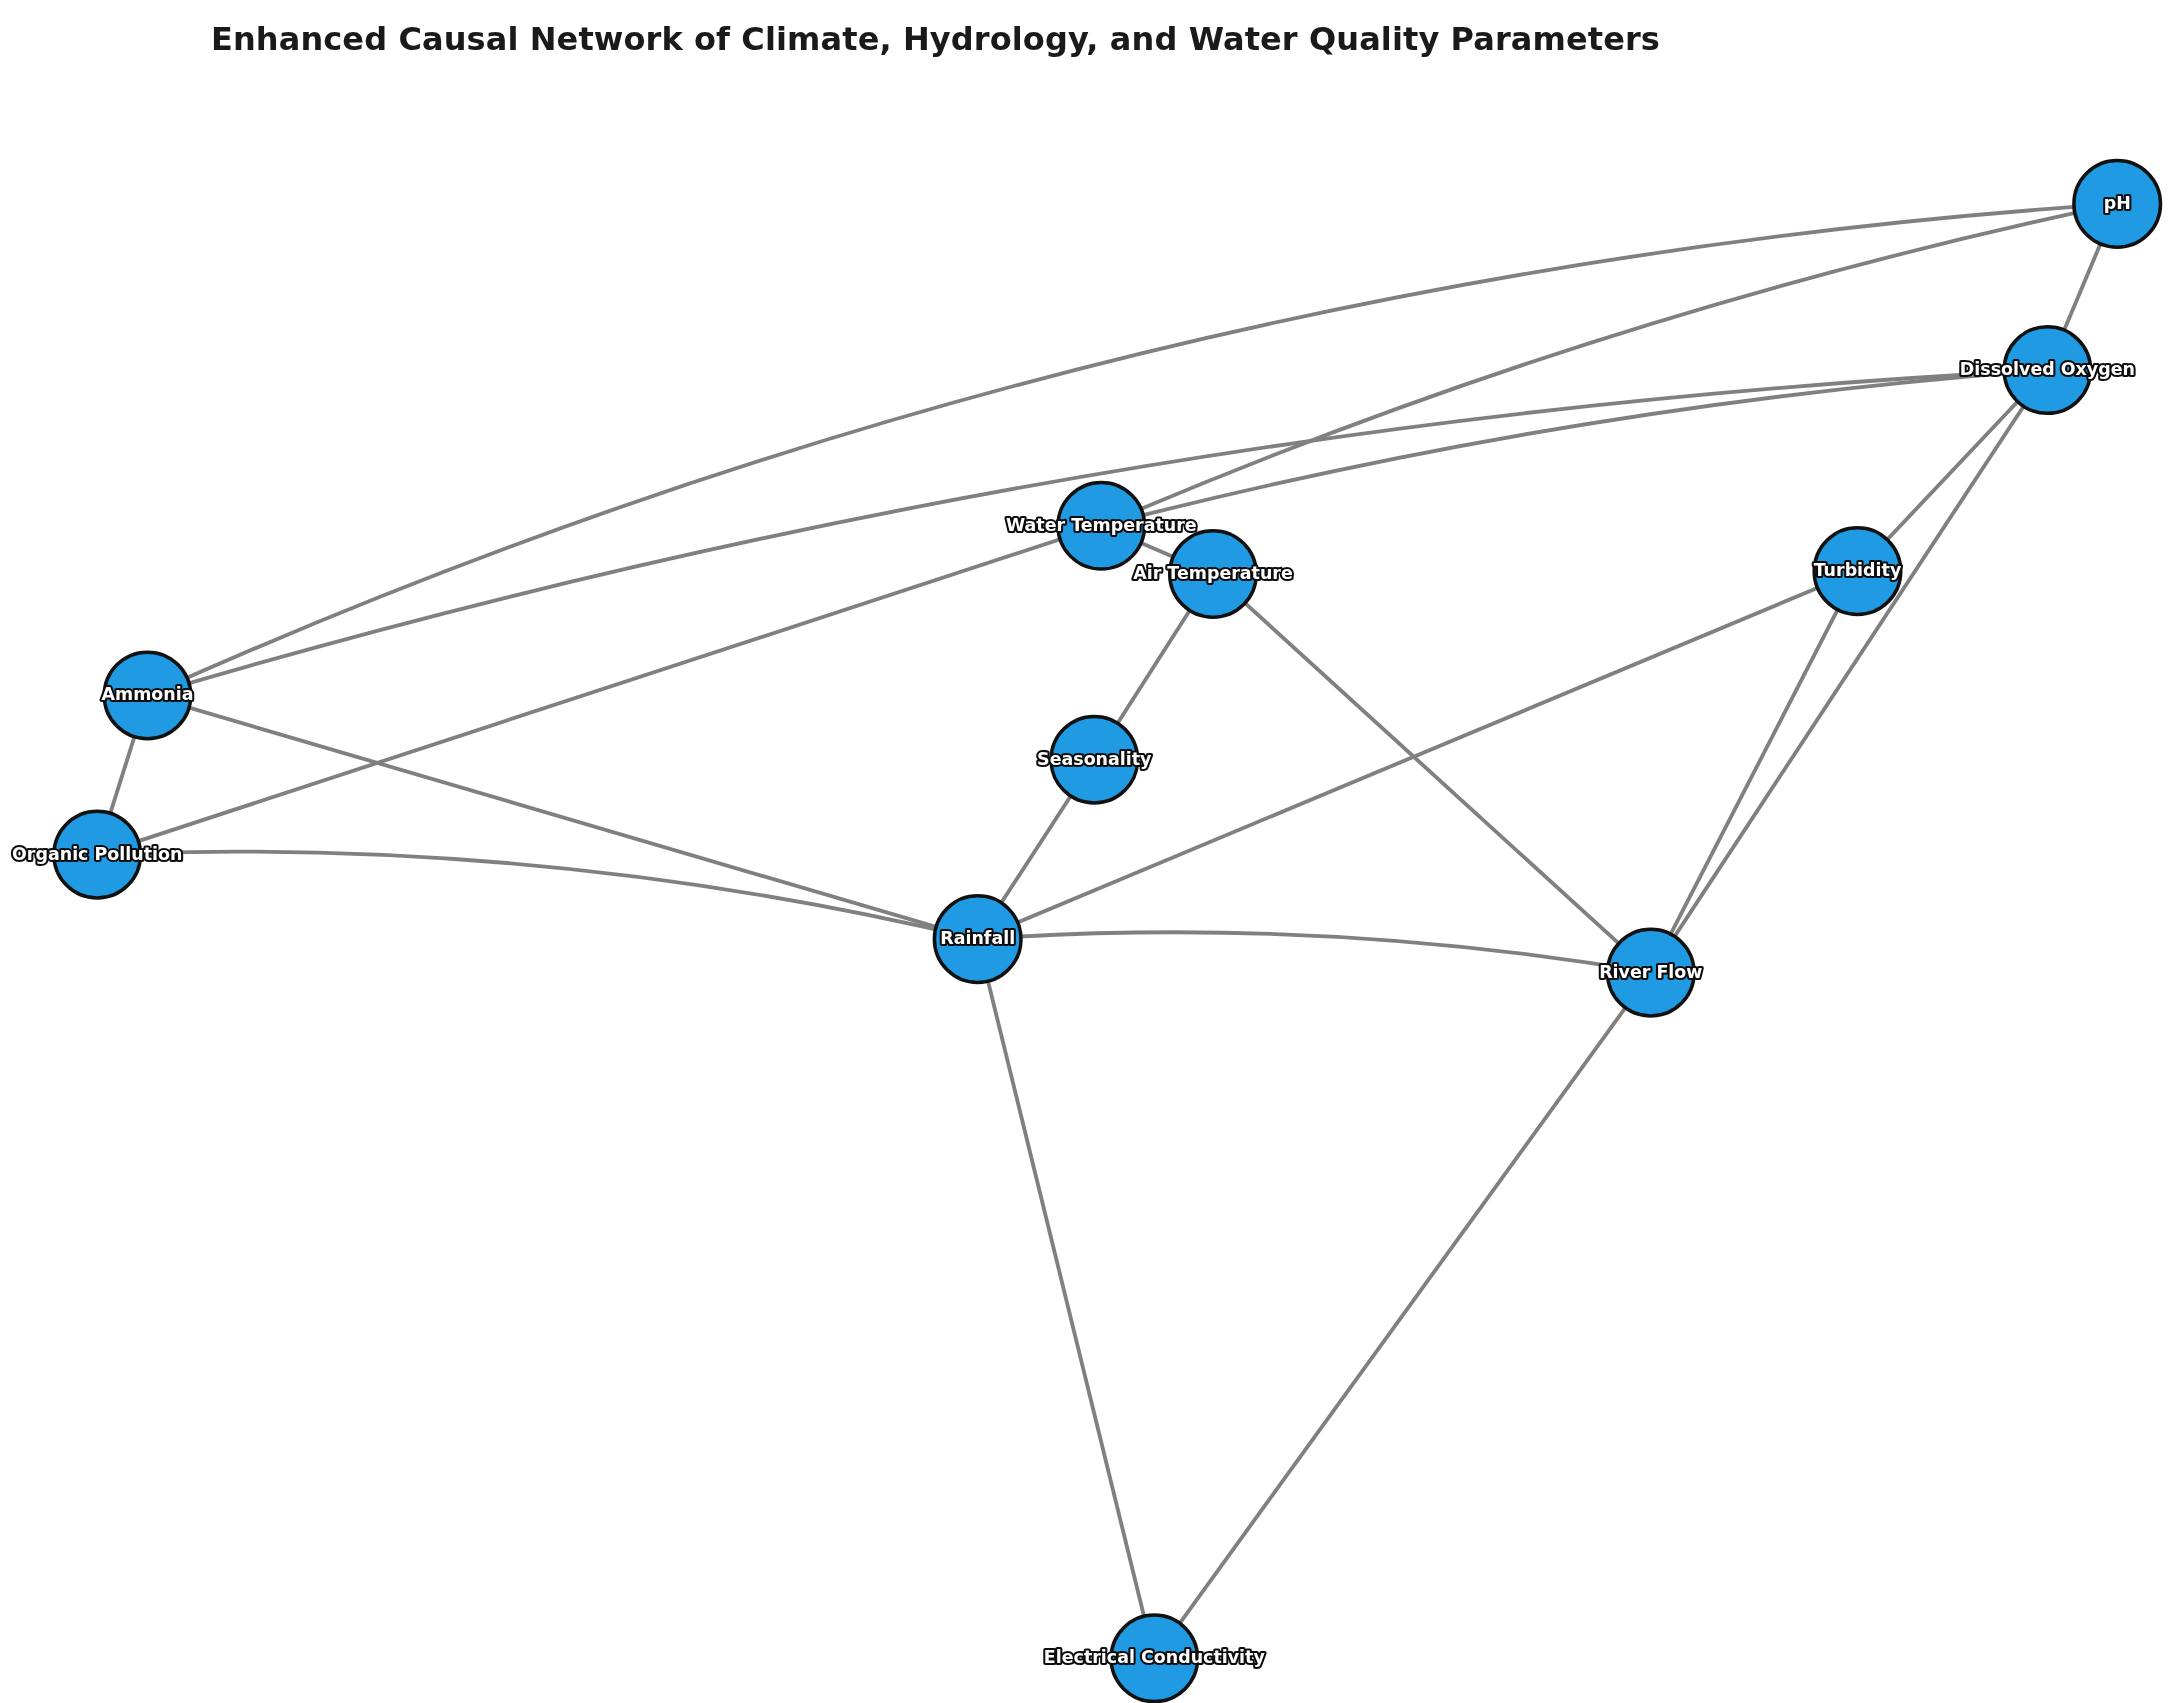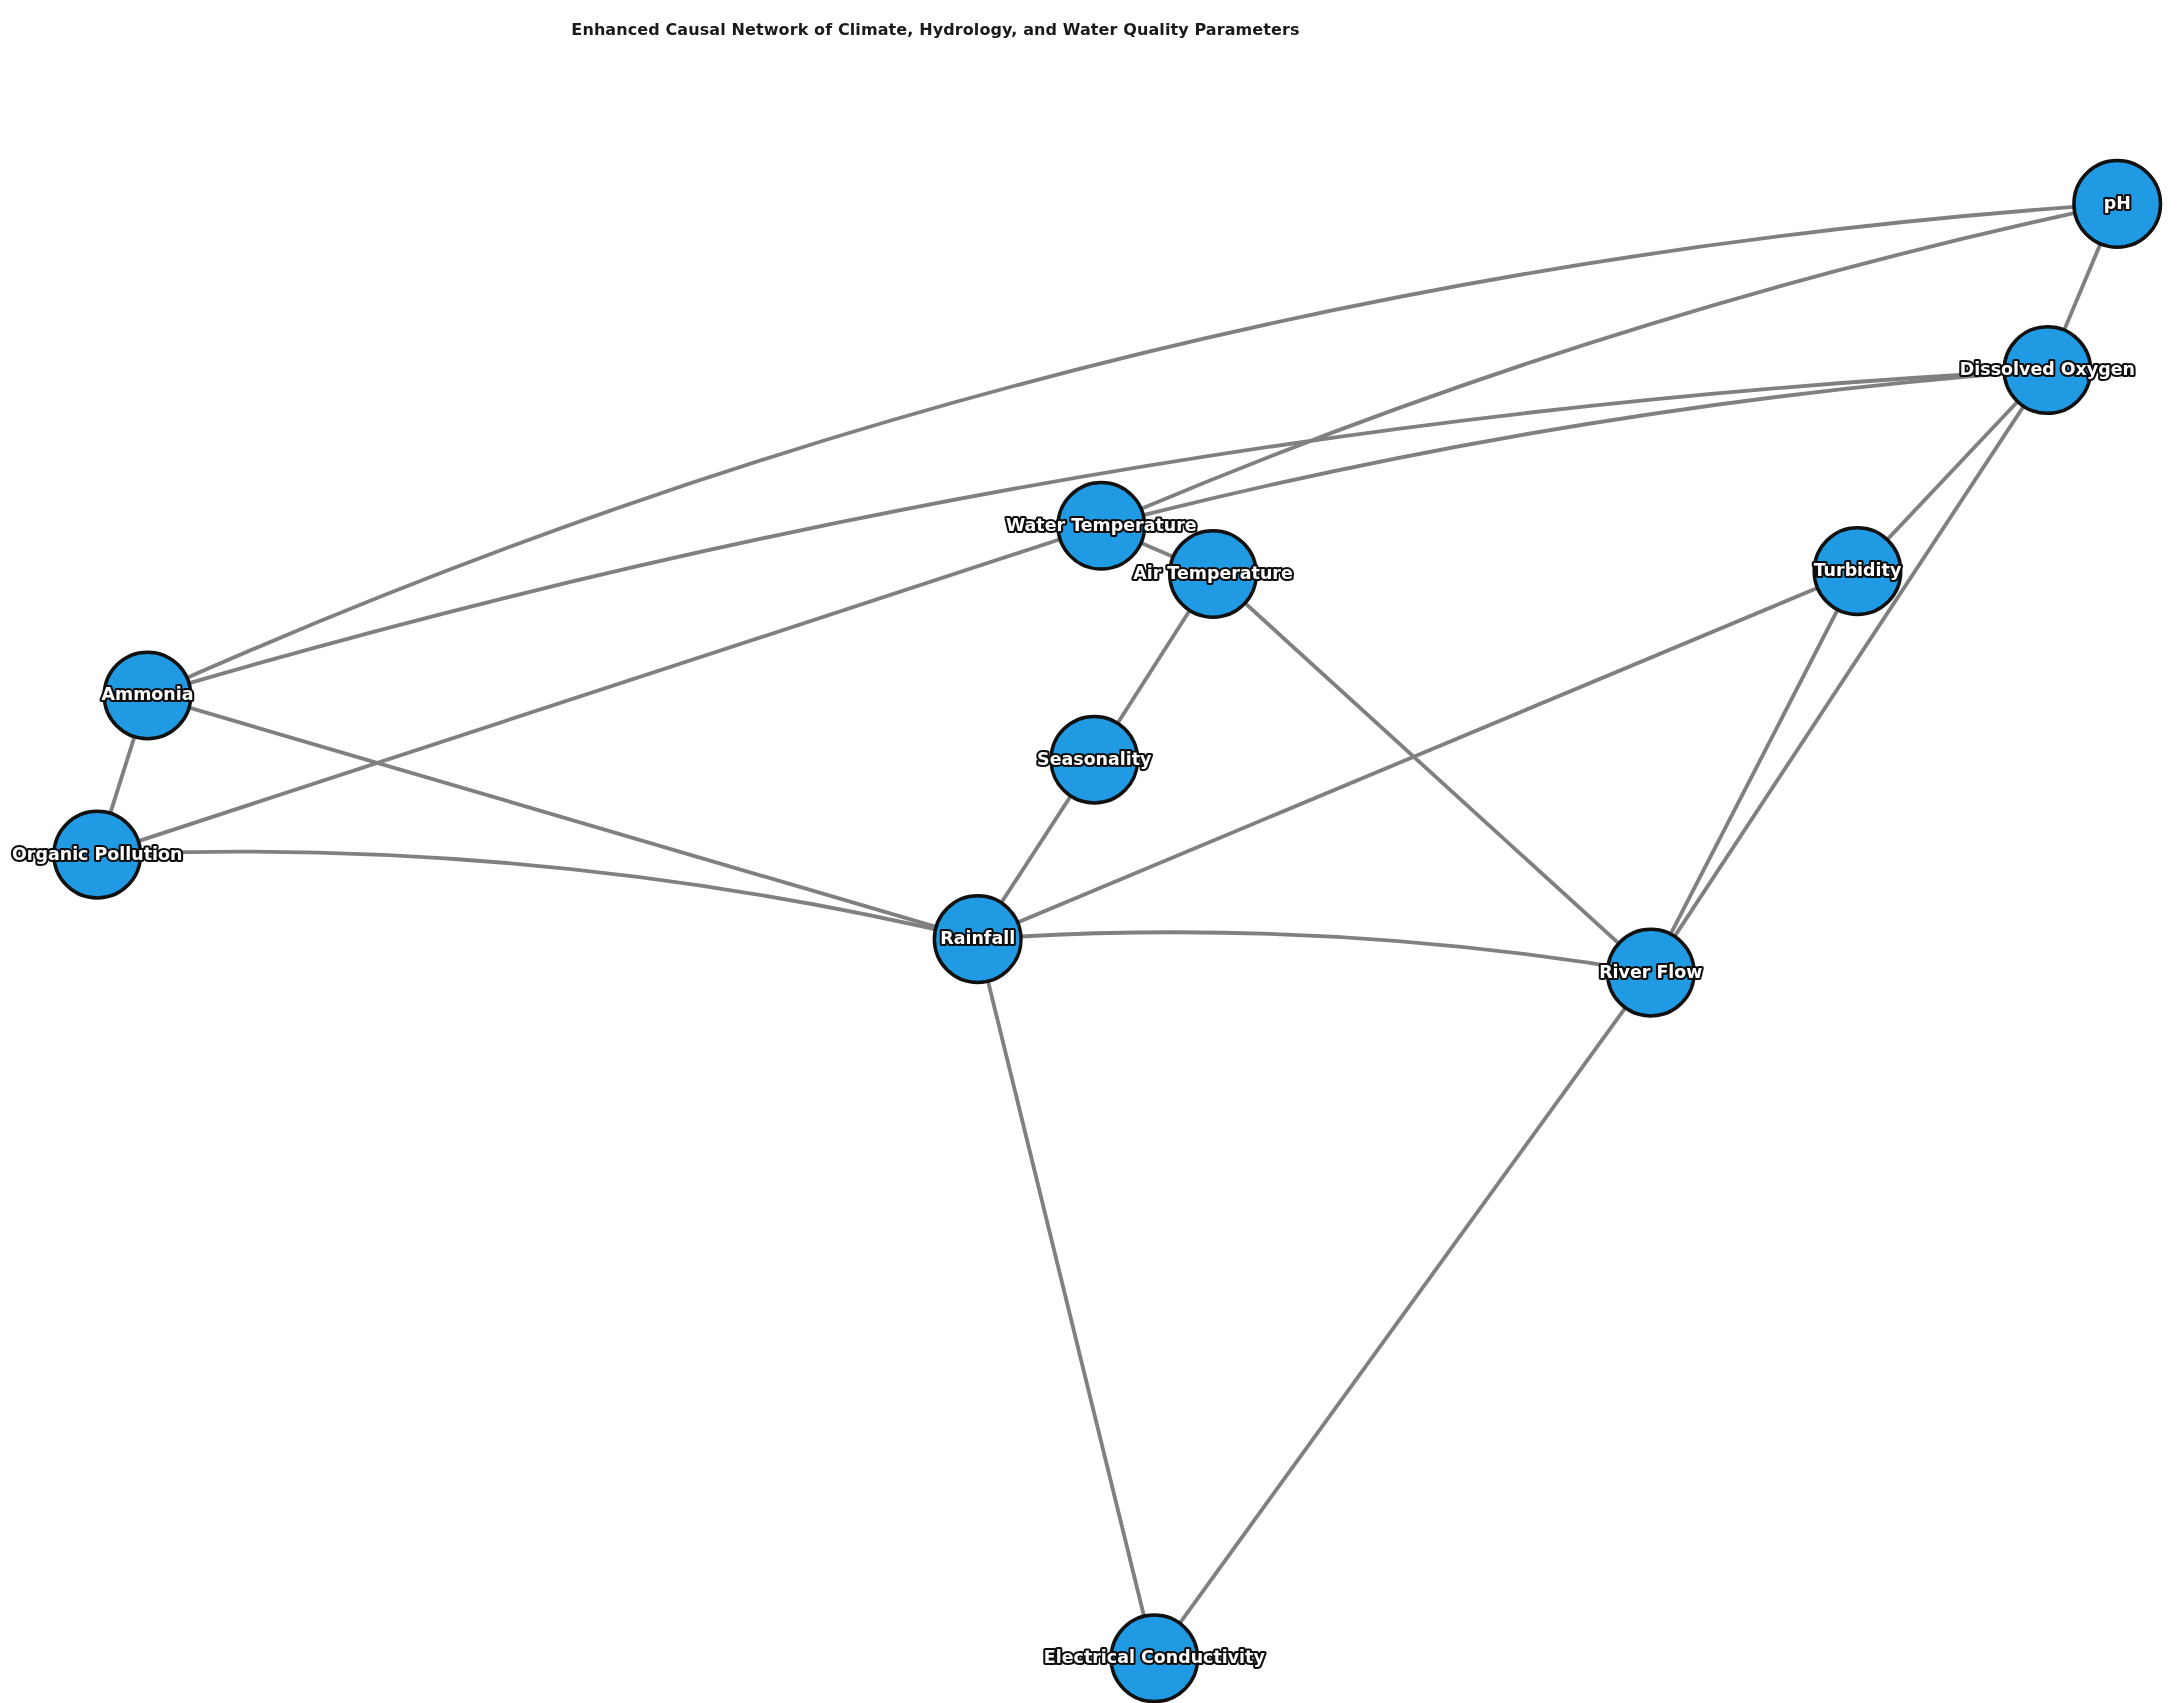--- a/index.html
+++ b/index.html
@@ -21,21 +21,21 @@
     height: 1703px;
     background: #ffffff;
   }
   #figure-title {
     position: absolute;
     top: 19.6px;
     left: 0;
     width: 1871px;
     text-align: center;
     font-family: "DejaVu Sans", sans-serif;
-    font-size: 16px;
+    font-size: 32px;
     font-weight: bold;
     color: #1a1a1a;
     letter-spacing: 0.1px;
   }
   #graph-svg {
     position: absolute;
     top: 0;
     left: 0;
     width: 2183px;
     height: 1703px;

